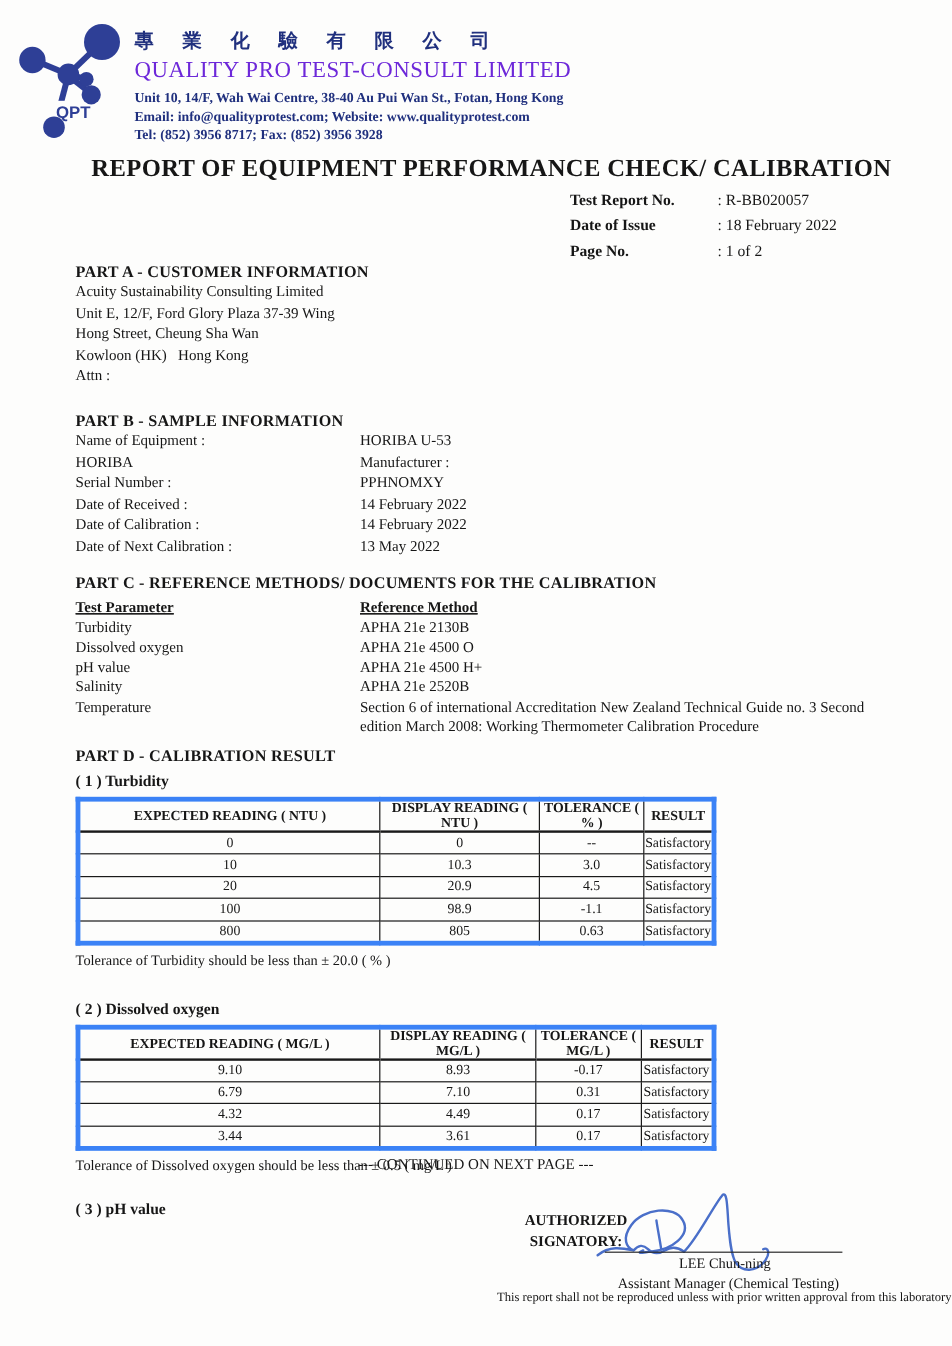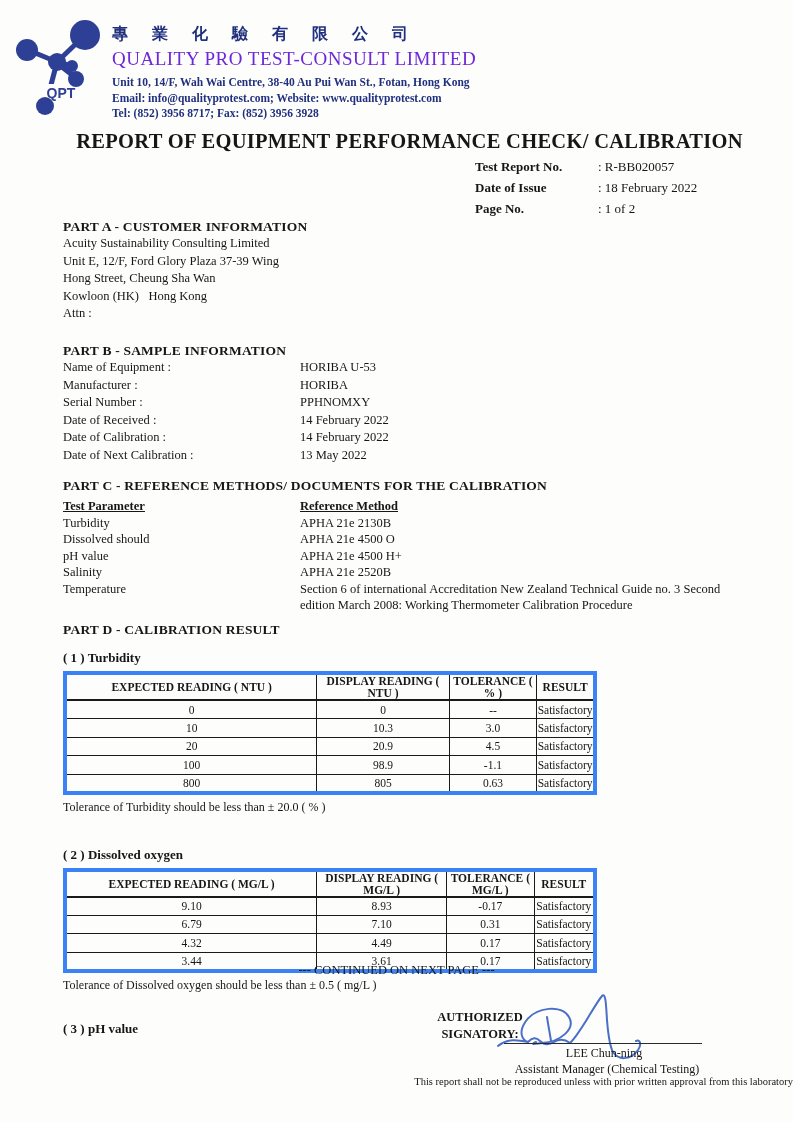--- a/index.html
+++ b/index.html
@@ -31,21 +31,21 @@
   .part-a .plain-line:first-of-type { margin-top:5px; }
   .part-b { top:343px; }
   .kv-row { display:grid; grid-template-columns:237px auto; font-size:12.5px; line-height:17.5px; }
   .part-b .kv-row:first-of-type { margin-top:5px; }
   .part-c { top:478px; }
   .pc-row { display:grid; grid-template-columns:237px 431px; font-size:12.5px; line-height:16.5px; }
   .pc-head { margin-top:4px; font-weight:bold; }
   .pc-head span { text-decoration:underline; }
   
   .part-d { top:622px; }
-  .section-label { font-size:13px; font-weight:bold; margin-top:12px; }
+  .section-label { font-size:13px; font-weight:bold; margin-top:5px; }
   table.cal { width:534px; border-collapse:collapse; margin-top:5px;
               border:4px solid #3b82f6; table-layout:fixed; }
   table.cal th { border:1px solid #1a1a1a; border-bottom:2px solid #1a1a1a;
                  height:23px; font-size:11.5px; font-weight:bold; text-align:center; }
   table.cal td { border:1px solid #1a1a1a; height:18.5px; font-size:11.5px; text-align:center; }
   .tol-note { font-size:12px; margin-top:5px; }
   .gap { height:20px; }
   
   .continued { position:absolute; top:963px; left:0; width:100%; text-align:center; font-size:12.5px; }
   .sig-label { position:absolute; left:415px; top:1009px; width:130px; text-align:center;
@@ -115,22 +115,22 @@
     <div class="plain-line">Attn :</div>
   </div>
 
   <div class="part part-b">
     <div class="part-heading">PART B - SAMPLE INFORMATION</div>
     <div class="kv-row">
       <span>Name of Equipment :</span>
       <span>HORIBA U-53</span>
     </div>
     <div class="kv-row">
+      <span>HORIBA</span>
       <span>Manufacturer :</span>
-      <span>HORIBA</span>
     </div>
     <div class="kv-row">
       <span>Serial Number :</span>
       <span>PPHNOMXY</span>
     </div>
     <div class="kv-row">
       <span>Date of Received :</span>
       <span>14 February 2022</span>
     </div>
     <div class="kv-row">
@@ -147,21 +147,21 @@
     <div class="part-heading">PART C - REFERENCE METHODS/ DOCUMENTS FOR THE CALIBRATION</div>
     <div class="pc-row pc-head">
       <span><span>Test Parameter</span></span>
       <span><span>Reference Method</span></span>
     </div>
     <div class="pc-row">
       <span>Turbidity</span>
       <span>APHA 21e 2130B</span>
     </div>
     <div class="pc-row">
-      <span>Dissolved should</span>
+      <span>Dissolved oxygen</span>
       <span>APHA 21e 4500 O</span>
     </div>
     <div class="pc-row">
       <span>pH value</span>
       <span>APHA 21e 4500 H+</span>
     </div>
     <div class="pc-row">
       <span>Salinity</span>
       <span>APHA 21e 2520B</span>
     </div>

